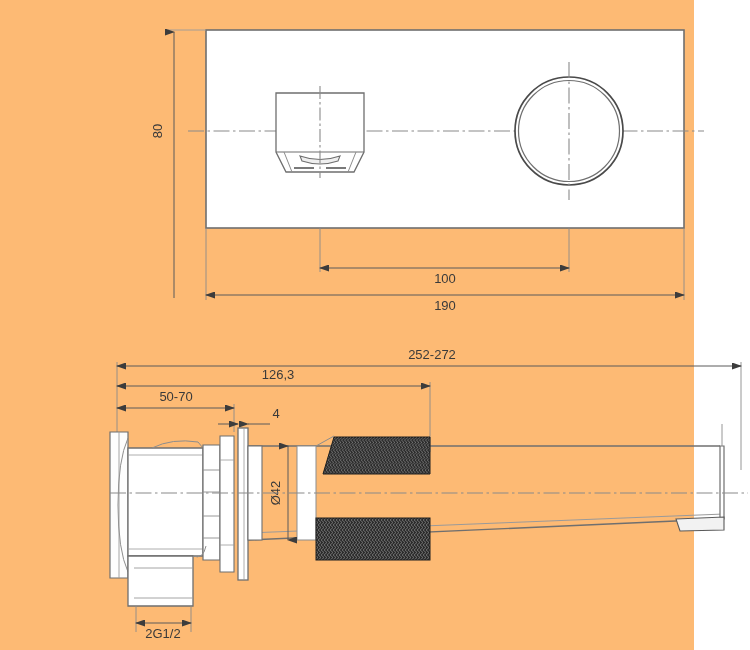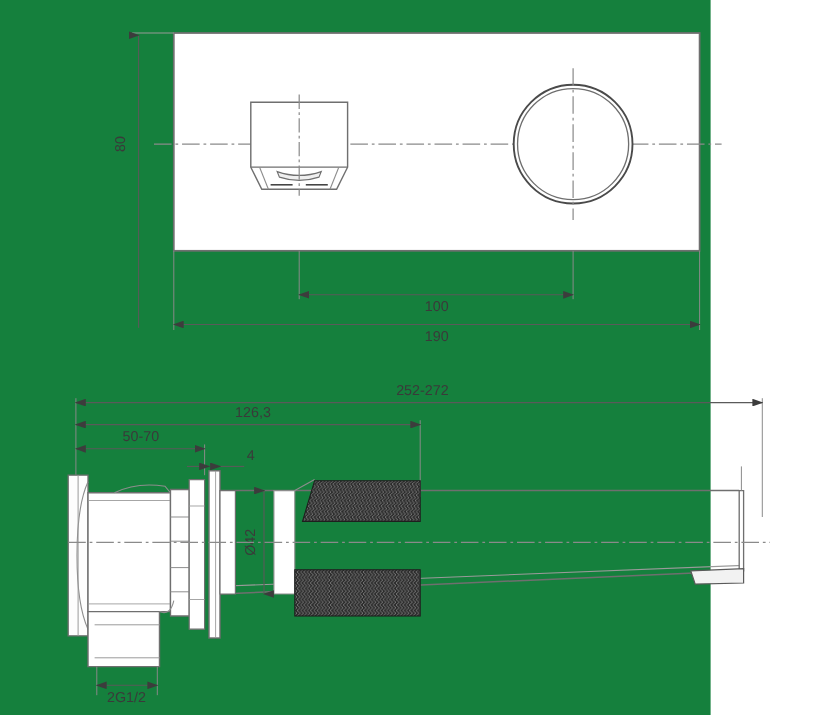--- a/index.html
+++ b/index.html
@@ -1,18 +1,18 @@
 <!DOCTYPE html>
 <html><head>
 <meta charset="utf-8">
 <style>
   html,body{margin:0;padding:0;background:#ffffff;}
   body{width:750px;height:650px;overflow:hidden;
        font-family:"Liberation Sans", sans-serif;}
-  #stage{position:relative;width:646px;height:650px;background:#15803d;}
+  #stage{position:relative;width:646px;height:650px;background:#fdba74;padding-left:48px;}
   svg{display:block;}
   .dimtext{font-family:"Liberation Sans", sans-serif;font-size:13px;fill:#3a3a3a;}
 </style>
 </head>
 <body>
 
 <div id="stage">
   <svg width="750" height="650" viewBox="0 0 750 650">
 
     <defs>

